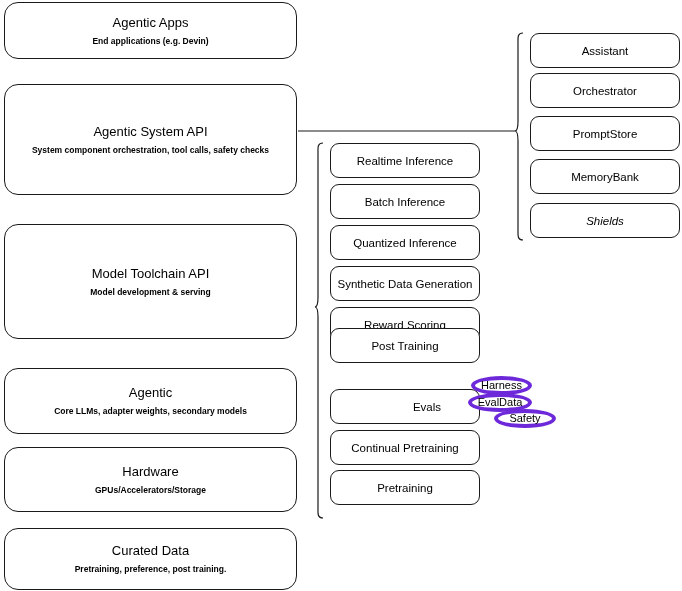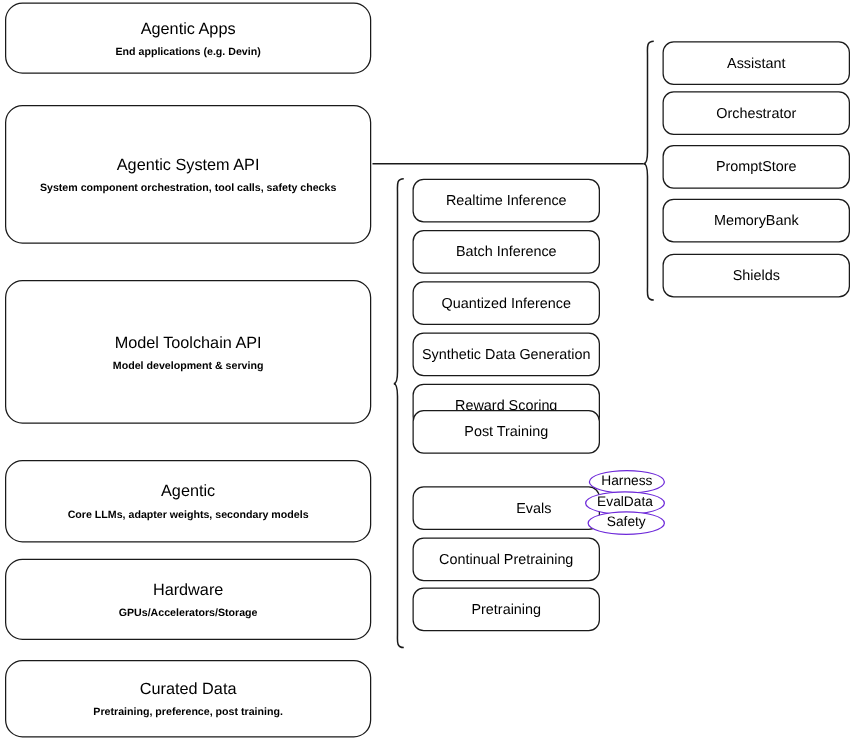--- a/index.html
+++ b/index.html
@@ -68,21 +68,21 @@
     white-space: nowrap;
   }
   .mid-box { left: 330px; width: 150px; }
   .right-box { left: 530px; width: 150px; }
 
   
   .tag-pill {
     position: absolute;
     box-sizing: border-box;
     background: #ffffff;
-    border: 1px solid #6d28d9;
+    border: 4px solid #6d28d9;
     border-radius: 50% / 50%;
     display: flex;
     align-items: center;
     justify-content: center;
     font-size: 11px;
     line-height: 13px;
     white-space: nowrap;
     color: #000;
   }
 
@@ -171,25 +171,25 @@
   <div class="node cap-box mid-box" style="top:389px;padding-left:44px;">Evals</div>
 
   <div class="node cap-box mid-box" style="top:430px;">Continual Pretraining</div>
 
   <div class="node cap-box mid-box" style="top:470px;">Pretraining</div>
 
   <div class="tag-pill" style="left:471px; top:376px; width:61px; height:19px;">Harness</div>
 
   <div class="tag-pill" style="left:468px; top:393px; width:64px; height:19px;">EvalData</div>
 
-  <div class="tag-pill" style="left:470px; top:409px; width:62px; height:19px;">Safety</div>
+  <div class="tag-pill" style="left:494px; top:409px; width:62px; height:19px;">Safety</div>
 
   <div class="node cap-box right-box" style="top:33px;">Assistant</div>
 
   <div class="node cap-box right-box" style="top:73px;">Orchestrator</div>
 
   <div class="node cap-box right-box" style="top:116px;">PromptStore</div>
 
   <div class="node cap-box right-box" style="top:159px;">MemoryBank</div>
 
-  <div class="node cap-box right-box" style="top:203px;">Shields</div>
+  <div class="node cap-box right-box" style="top:203px;font-style:italic;">Shields</div>
 
 </div>
 
 </body></html>

